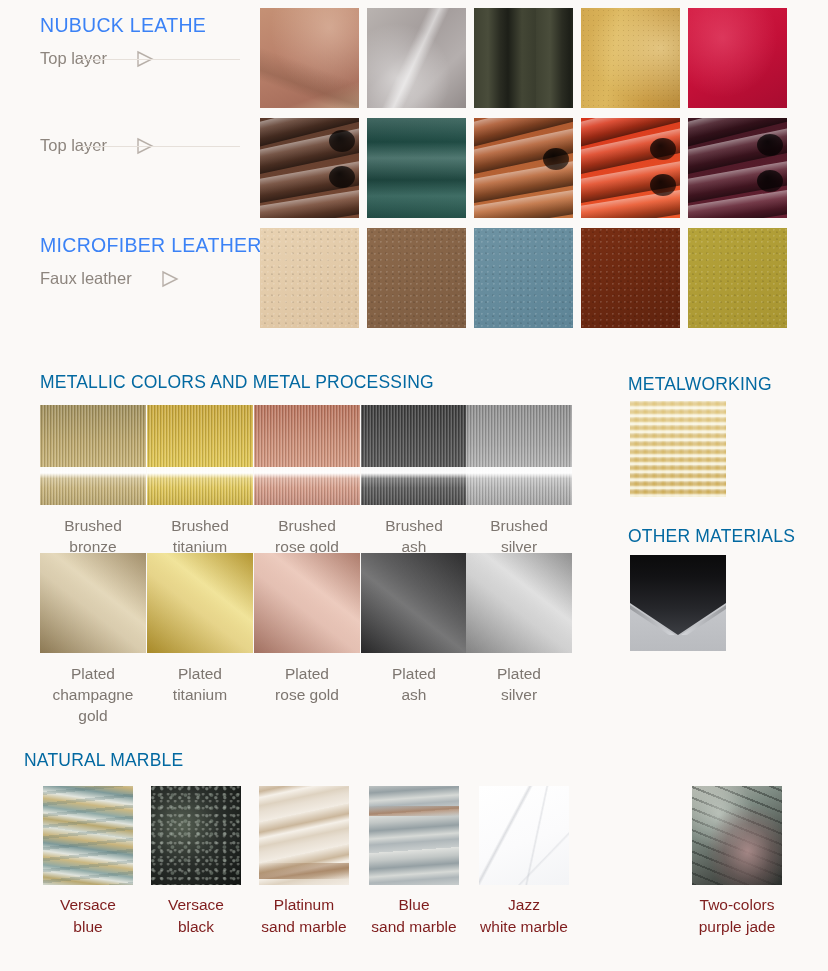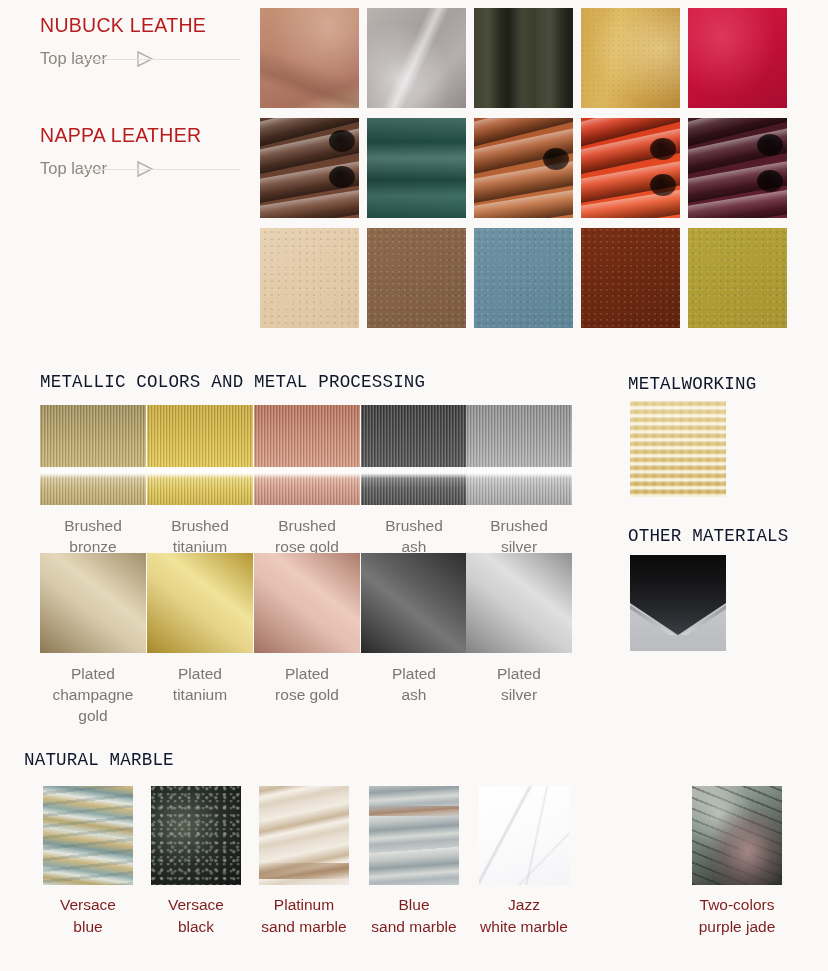--- a/index.html
+++ b/index.html
@@ -8,21 +8,21 @@
     background: #fbf9f7;
     font-family: "Liberation Sans", sans-serif;
     overflow: hidden;
   }
   .page { position: relative; width: 828px; height: 971px; background: #fbf9f7; }
 
   
   .leather-row { position: absolute; left: 0; width: 828px; height: 100px; }
   .leather-text { position: absolute; left: 40px; top: 6px; width: 215px; }
   .leather-title {
-    font-size: 19.5px; letter-spacing: .3px; color: #b91c1c;
+    font-size: 19.5px; letter-spacing: .3px; color: #3b82f6;
     font-weight: 400; white-space: nowrap;
   }
   .leather-sub-wrap { display: flex; align-items: center; margin-top: 12px; text-align: right; }
   .leather-sub { font-size: 16.5px; color: #8d857e; font-weight: 400; }
   .play-tri { margin-left: 28px; display: inline-block; line-height: 0; }
   .divider {
     position: absolute; left: 40px; width: 160px; height: 1px;
     background: #e6e0da; bottom: 8px;
   }
   .sw-strip { position: absolute; top: 0; left: 260px; display: flex; gap: 8px; }
@@ -84,22 +84,22 @@
         radial-gradient(circle at 70% 60%, rgba(0,0,0,.5) .6px, rgba(0,0,0,0) 1.2px);
       background-size: 6px 6px, 7px 7px; }
   .mf1 { background: linear-gradient(150deg,#e8d2b2,#ddc3a0); }
   .mf2 { background: linear-gradient(150deg,#8d6a4c,#7d5c41); }
   .mf3 { background: linear-gradient(150deg,#6e93a3,#5d8496); }
   .mf4 { background: linear-gradient(150deg,#7a2f14,#5f230e); }
   .mf5 { background: linear-gradient(150deg,#b5a33a,#a89531); }
 
   
   .sec-head {
-    position: absolute; font-size: 17.5px; color: #0f172a;
-    letter-spacing: .2px; font-weight: 400; white-space: nowrap; font-family: Liberation Mono, monospace;
+    position: absolute; font-size: 17.5px; color: #0369a1;
+    letter-spacing: .2px; font-weight: 400; white-space: nowrap;
   }
 
   
   .metal-cell { position: absolute; width: 106px; text-align: center; }
   .metal-sw { width: 106px; height: 100px; position: relative; overflow: hidden; }
   .metal-label {
     margin-top: 10px; font-size: 15.5px; line-height: 21px;
     color: #7d7670; font-weight: 400;
   }
   .brushed::before {
@@ -242,21 +242,20 @@
       <div class="sw nb1"></div>
       <div class="sw nb2"></div>
       <div class="sw nb3"></div>
       <div class="sw nb4"></div>
       <div class="sw nb5"></div>
     </div>
   </div>
 
   <div class="leather-row" style="top:118px;">
     <div class="leather-text">
-      <div class="leather-title">NAPPA LEATHER</div>
       <div class="leather-sub-wrap">
         <span class="leather-sub">Top layer</span>
         <span class="play-tri">
           <svg width="20" height="18" viewBox="0 0 20 18">
               <polygon points="3,2 17,9 3,16" fill="none" stroke="#b8b0a9" stroke-width="1.4"></polygon>
             </svg>
         </span>
       </div>
       <div class="divider"></div>
     </div>
@@ -300,20 +299,31 @@
             <i class="r3"></i>
             <i class="r4"></i>
           </span>
         <span class="hole" style="top:16px;"></span>
           <span class="hole" style="top:52px;"></span>
       </div>
     </div>
   </div>
 
   <div class="leather-row" style="top:228px;">
+    <div class="leather-text">
+      <div class="leather-title">MICROFIBER LEATHER</div>
+      <div class="leather-sub-wrap">
+        <span class="leather-sub">Faux leather</span>
+        <span class="play-tri">
+          <svg width="20" height="18" viewBox="0 0 20 18">
+              <polygon points="3,2 17,9 3,16" fill="none" stroke="#b8b0a9" stroke-width="1.4"></polygon>
+            </svg>
+        </span>
+      </div>
+    </div>
     <div class="sw-strip">
       <div class="sw mf mf1"></div>
       <div class="sw mf mf2"></div>
       <div class="sw mf mf3"></div>
       <div class="sw mf mf4"></div>
       <div class="sw mf mf5"></div>
     </div>
   </div>
 
   <div class="sec-head" style="left:40px; top:372px;">METALLIC COLORS AND METAL PROCESSING</div>

